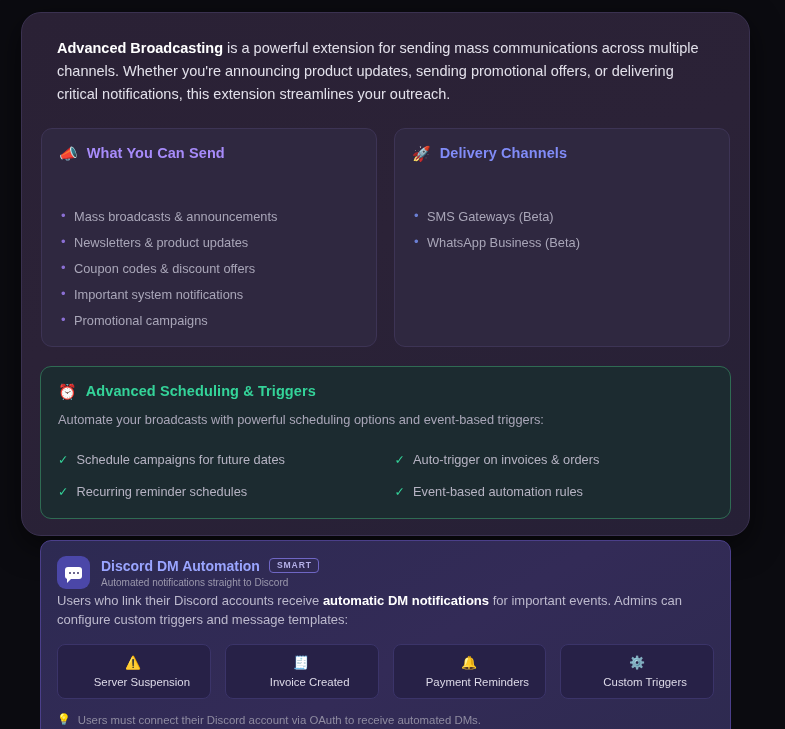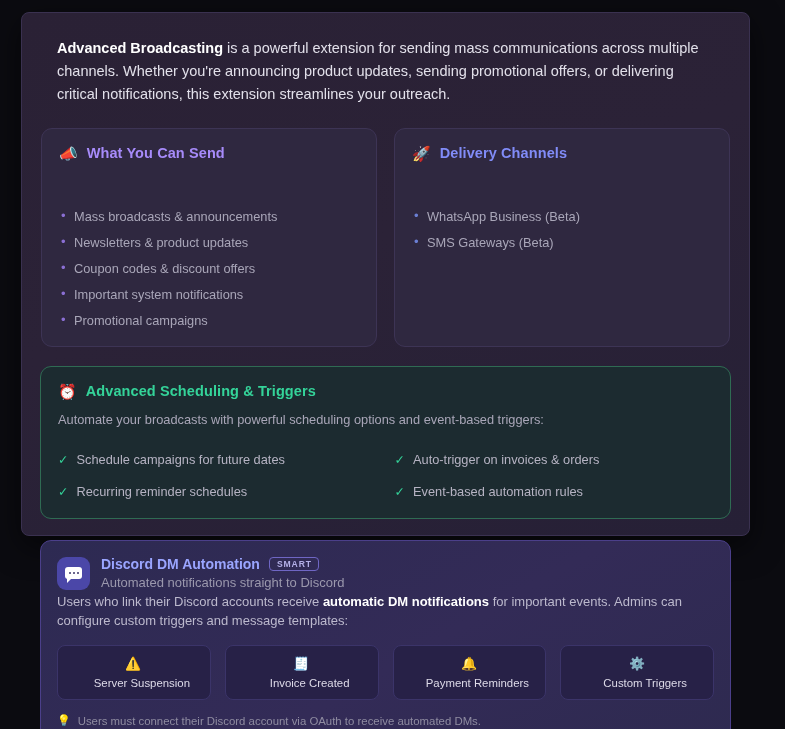--- a/index.html
+++ b/index.html
@@ -15,21 +15,21 @@
 
   
   .panel {
     position: absolute;
     left: 21px;
     top: 12px;
     width: 729px;
     height: 524px;
     background: linear-gradient(160deg, #2a2135 0%, #2b2237 45%, #262036 100%);
     border: 1px solid #3a3150;
-    border-radius: 8px;
+    border-radius: 20px;
     padding: 24px 18px 20px 18px;
     box-shadow: 0 10px 30px rgba(0,0,0,.55);
   }
 
   
   .intro {
     font-size: 14.5px;
     line-height: 23px;
     color: #e2e0ea;
     padding: 0 17px;
@@ -156,21 +156,21 @@
   .dc-badge {
     font-size: 8.6px;
     font-weight: bold;
     letter-spacing: .9px;
     color: #b4b0e8;
     border: 1px solid #6f66c4;
     border-radius: 4px;
     padding: 2px 6px 2px 7px;
     line-height: 1;
   }
-  .dc-sub { font-size: 13px; color: #9b98ad; margin-top: 3px; }
+  .dc-sub { font-size: 10px; color: #9b98ad; margin-top: 3px; }
 
   .dc-desc {
     font-size: 13px;
     line-height: 19px;
     color: #bcb9cd;
     margin-bottom: 15px;
   }
   .dc-desc b { color: #ffffff; font-weight: bold; }
 
   .tiles {
@@ -226,22 +226,22 @@
         <li>Promotional campaigns</li>
       </ul>
     </section>
 
     <section class="card">
       <div class="card-head">
         <span class="glyph">🚀</span>
         <h3 class="card-title title-blue">Delivery Channels</h3>
       </div>
       <ul class="bullets blue-dots">
+        <li>SMS Gateways (Beta)</li>
         <li>WhatsApp Business (Beta)</li>
-        <li>SMS Gateways (Beta)</li>
       </ul>
     </section>
 
   </div>
 
   <section class="sched">
     <div class="card-head">
       <span class="glyph">⏰</span>
       <h3 class="card-title title-green">Advanced Scheduling &amp; Triggers</h3>
     </div>

